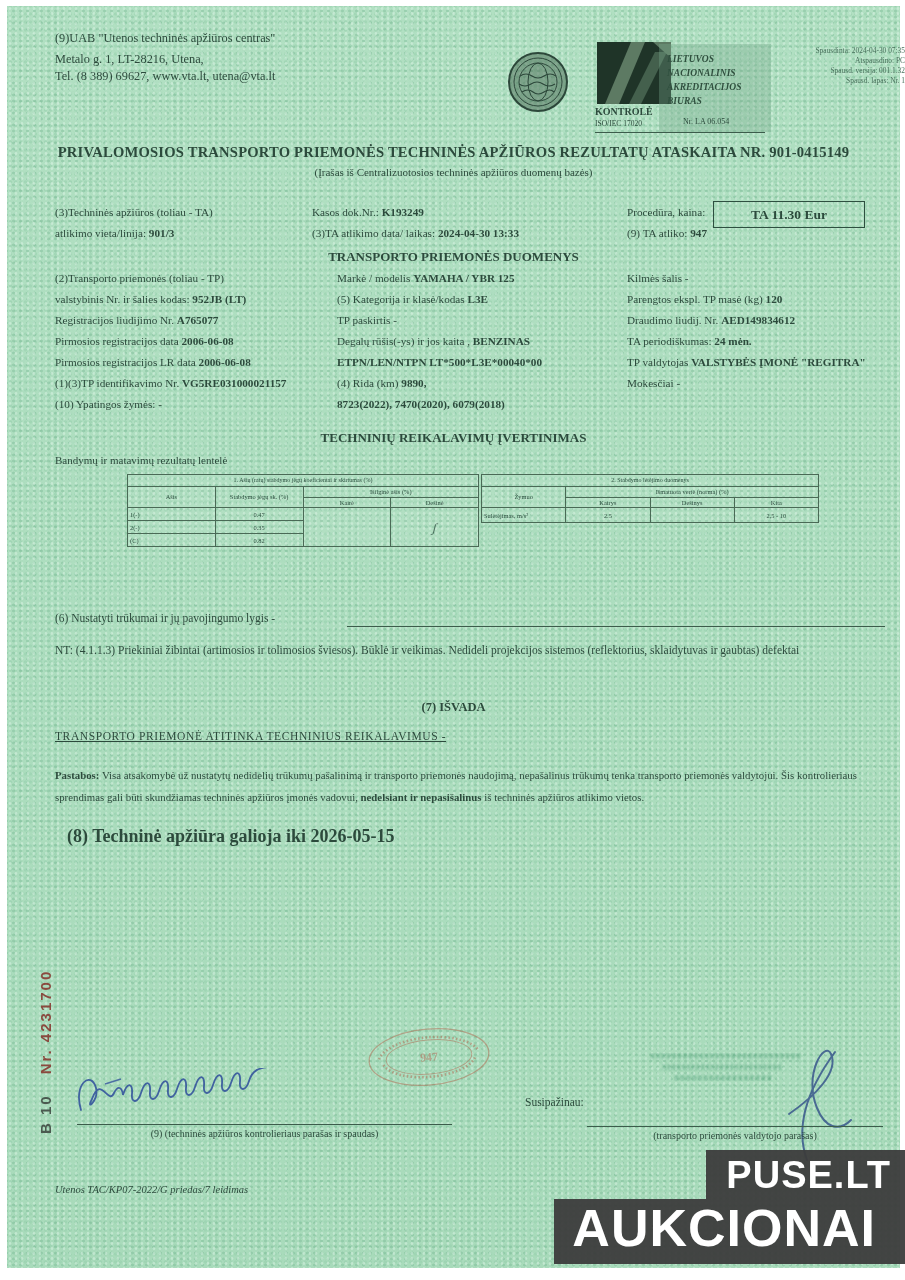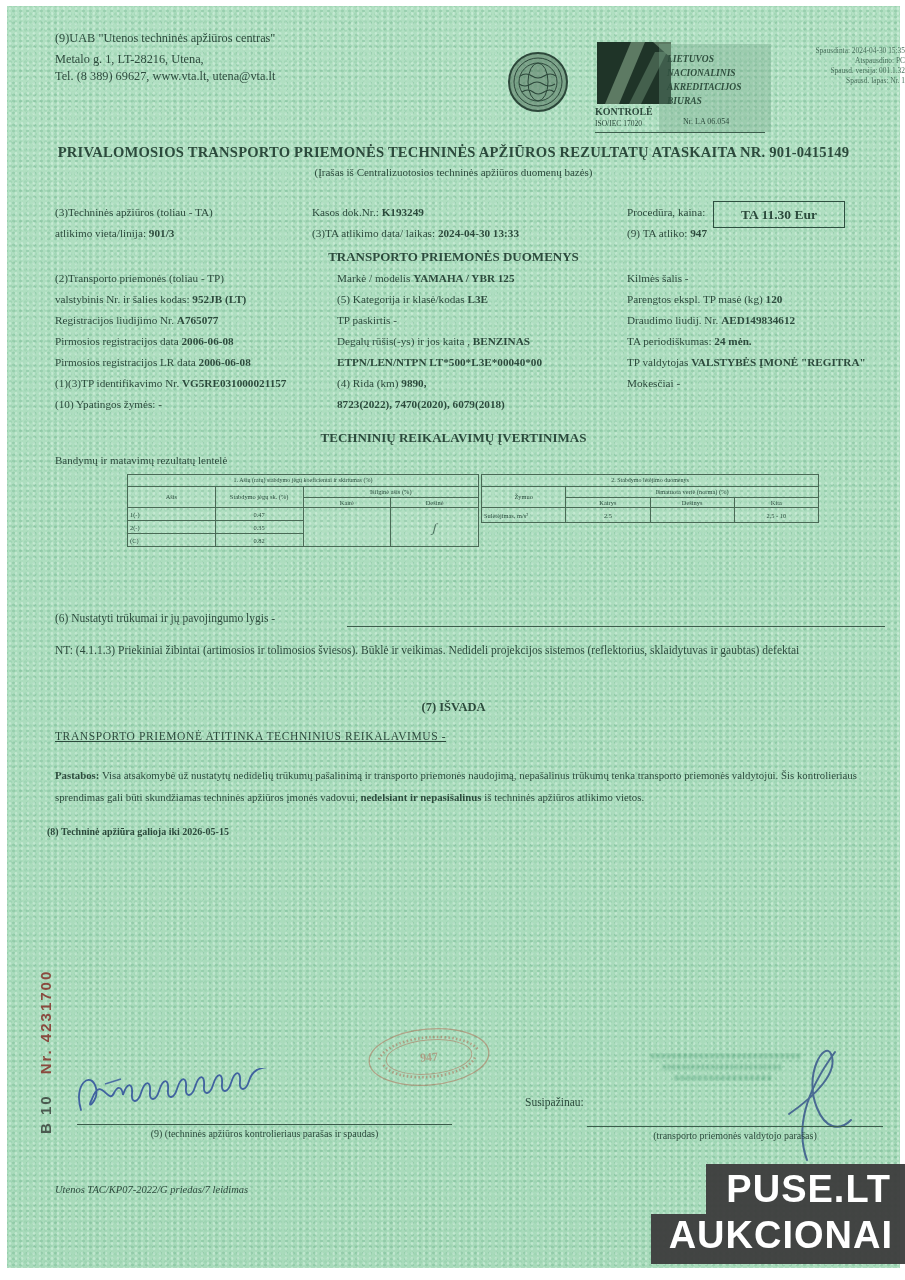--- a/index.html
+++ b/index.html
@@ -27,21 +27,21 @@
   .mark{display:inline-block;transform:rotate(14deg);font-size:13px;opacity:.75}
   .serial{position:absolute;left:30px;top:1128px;transform-origin:0 0;transform:rotate(-90deg);
     white-space:nowrap;font-family:"Liberation Sans",sans-serif;font-weight:bold;
     font-size:15px;letter-spacing:2px}
   .serial-prefix{color:#4b5a50}
   .serial-num{color:#8a4a3f;margin-left:20px}
   .wm{position:absolute;right:0;bottom:16px;display:flex;flex-direction:column;align-items:flex-end;z-index:5}
   .wm-line{background:rgba(60,60,60,.95);color:#fff;font-family:"Liberation Sans",sans-serif;
     font-weight:bold;letter-spacing:1px;line-height:1.05}
   .wm-1{font-size:38px;padding:6px 14px 4px 20px}
-  .wm-2{font-size:38px;padding:2px 12px 8px 18px}
+  .wm-2{font-size:52px;padding:2px 29px 8px 18px}
   .center{left:0;width:893px;text-align:center}
   .sig-caption{font-size:10px;text-align:center}
   .underline-div{border-top:1px solid #3c5c4b}
 </style>
 </head>
 <body>
 
 <div class="paper">
 
   <svg class="texture" width="893" height="1262">
@@ -90,42 +90,42 @@
       <div>AKREDITACIJOS</div>
       <div>BIURAS</div>
     </div>
 
     <div class="abs" style="left:588px;top:100px;font-size:10px;font-weight:bold">KONTROLĖ</div>
     <div class="abs" style="left:588px;top:113px;font-size:7.5px">ISO/IEC 17020</div>
     <div class="abs" style="left:676px;top:111px;font-size:8px">Nr. LA 06.054</div>
     <div class="abs underline-div" style="left:588px;top:126px;width:170px"></div>
 
     <div class="abs" style="left:700px;top:40px;width:198px;text-align:right;font-size:7.4px;line-height:10px;color:#49705c">
-      <div>Spausdinta: 2024-04-30 15:35</div>
+      <div>Spausdinta: 2024-04-30 07:35</div>
       <div>Atspausdino: PC</div>
       <div>Spausd. versija: 001.1.32</div>
       <div>Spausd. lapas: Nr. 1</div>
     </div>
 
     <div class="abs center" style="top:138px;font-size:14.6px;font-weight:bold;letter-spacing:.2px">PRIVALOMOSIOS TRANSPORTO PRIEMONĖS TECHNINĖS APŽIŪROS REZULTATŲ ATASKAITA NR. 901-0415149</div>
     <div class="abs center" style="top:160px;font-size:11px">(Įrašas iš Centralizuotosios techninės apžiūros duomenų bazės)</div>
 
     <div class="abs" style="left:48px;top:196px">
       <div class="tline"><span class="lab">(3)Techninės apžiūros (toliau - TA)</span></div>
       <div class="tline"><span class="lab">atlikimo vieta/linija:</span> <span class="val">901/3</span></div>
     </div>
     <div class="abs" style="left:305px;top:196px">
       <div class="tline"><span class="lab">Kasos dok.Nr.:</span> <span class="val">K193249</span></div>
       <div class="tline"><span class="lab">(3)TA atlikimo data/ laikas:</span> <span class="val">2024-04-30 13:33</span></div>
     </div>
     <div class="abs" style="left:620px;top:196px">
       <div class="tline"><span class="lab">Procedūra, kaina:</span></div>
       <div class="tline"><span class="lab">(9) TA atliko:</span> <span class="val">947</span></div>
     </div>
-    <div class="abs" style="left:706px;top:195px;width:132px;height:27px;border:1.2px solid #2e4f40;text-align:center;line-height:25px;font-size:13.5px;font-weight:bold">TA 11.30 Eur</div>
+    <div class="abs" style="left:706px;top:195px;width:152px;height:27px;border:1.2px solid #2e4f40;text-align:center;line-height:25px;font-size:13.5px;font-weight:bold">TA 11.30 Eur</div>
 
     <div class="abs center" style="top:243px;font-size:13px;font-weight:bold">TRANSPORTO PRIEMONĖS DUOMENYS</div>
 
     <div class="abs" style="left:48px;top:262px">
       <div class="tline"><span class="lab">(2)Transporto priemonės (toliau - TP)</span> <span class="val"></span></div>
       <div class="tline"><span class="lab">valstybinis Nr. ir šalies kodas:</span> <span class="val">952JB (LT)</span></div>
       <div class="tline"><span class="lab">Registracijos liudijimo Nr.</span> <span class="val">A765077</span></div>
       <div class="tline"><span class="lab">Pirmosios registracijos data</span> <span class="val">2006-06-08</span></div>
       <div class="tline"><span class="lab">Pirmosios registracijos LR data</span> <span class="val">2006-06-08</span></div>
       <div class="tline"><span class="lab">(1)(3)TP identifikavimo Nr.</span> <span class="val">VG5RE031000021157</span></div>
@@ -214,21 +214,21 @@
 
     <div class="abs center" style="top:694px;font-size:12.5px;font-weight:bold">(7) IŠVADA</div>
     <div class="abs" style="left:48px;top:724px;font-size:11.5px;letter-spacing:.6px;text-decoration:underline">TRANSPORTO PRIEMONĖ ATITINKA TECHNINIUS REIKALAVIMUS -</div>
 
     <div class="abs" style="left:48px;top:758px;width:834px;font-size:10.8px;line-height:22px">
       <span style="font-weight:bold">Pastabos:</span>
       <span>Visa atsakomybė už nustatytų nedidelių trūkumų pašalinimą ir transporto priemonės naudojimą, nepašalinus trūkumų tenka transporto priemonės valdytojui.</span>
       <span>Šis kontrolieriaus sprendimas gali būti skundžiamas techninės apžiūros įmonės vadovui, </span><span style="font-weight:bold">nedelsiant ir nepasišalinus</span><span> iš techninės apžiūros atlikimo vietos.</span>
     </div>
 
-    <div class="abs" style="left:40px;top:820px;font-size:10px;font-weight:bold">(8) Techninė apžiūra galioja iki 2026-05-15</div>
+    <div class="abs" style="left:60px;top:820px;font-size:18px;font-weight:bold">(8) Techninė apžiūra galioja iki 2026-05-15</div>
 
     <svg class="abs" style="left:356px;top:1018px" width="132" height="66">
       <g opacity=".5" transform="rotate(-5 66 33)">
         <ellipse cx="66" cy="33" rx="60" ry="28" fill="none" stroke="#b0674e" stroke-width="1.3"></ellipse>
         <ellipse cx="66" cy="33" rx="43" ry="17" fill="none" stroke="#b0674e" stroke-width="1"></ellipse>
         <path d="M16,31 a51,22 0 0 1 100,0" fill="none" stroke="#b0674e" stroke-width="2.6" stroke-dasharray="1.6 2.2"></path>
         <path d="M20,37 a47,20 0 0 0 92,0" fill="none" stroke="#b0674e" stroke-width="2.6" stroke-dasharray="1.6 2.2"></path>
         <text x="66" y="37" font-size="12" font-weight="bold" fill="#a9614a" text-anchor="middle">947</text>
       </g>
     </svg>

